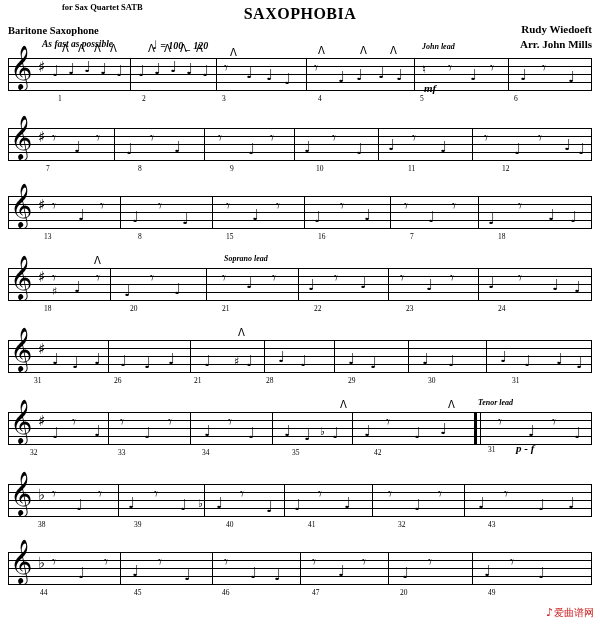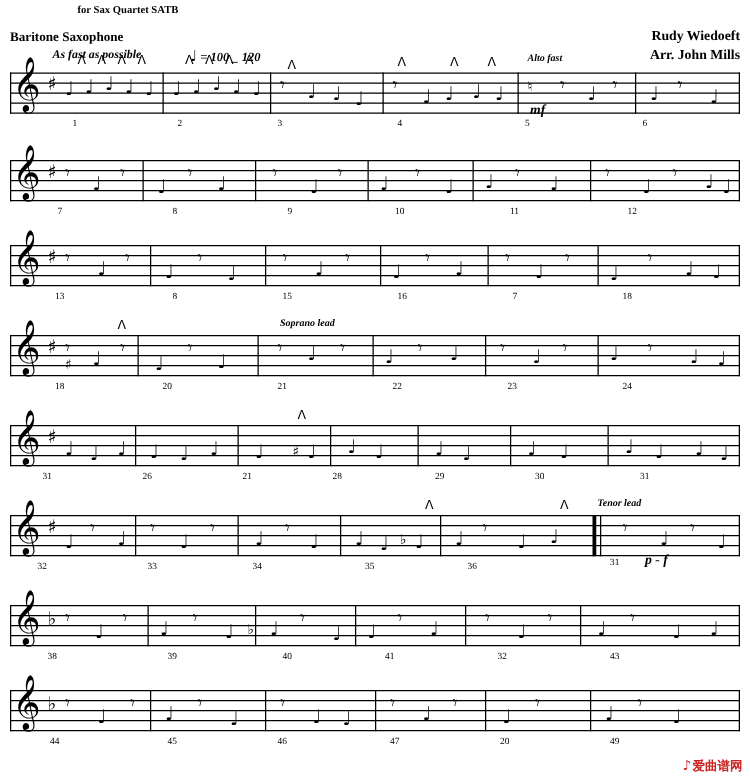--- a/index.html
+++ b/index.html
@@ -174,34 +174,34 @@
   }
   
   .watermark {
     position: absolute;
     right: 6px;
     bottom: 5px;
     font-size: 10px;
     color: #cc2222;
     font-family: "Liberation Sans", sans-serif;
     white-space: nowrap;
-    font-weight: bold;
   }
   .watermark .wm-note {
     font-family: "DejaVu Sans", sans-serif;
     font-size: 11px;
     margin-right: 1px;
   }
 </style>
 </head>
 <body>
 
 <div class="sheet">
 
   <div class="hdr-sub">for Sax Quartet SATB</div>
+  <div class="hdr-title">SAXOPHOBIA</div>
   <div class="hdr-instrument">Baritone Saxophone</div>
   <div class="hdr-tempo-text">As fast as possible</div>
   <div class="hdr-tempo-mark"><span class="tempo-note">♩</span> <span>= 100 _ 120</span></div>
   <div class="hdr-composer">Rudy Wiedoeft</div>
   <div class="hdr-arranger">Arr. John Mills</div>
 
   <div class="system" style="top:58px;">
     <div class="staff-lines">
         <i></i>
         <i></i>
@@ -226,21 +226,21 @@
     <div class="accent" style="left:102px; top:-14px;">Λ</div>
     <div class="accent" style="left:140px; top:-14px;">Λ</div>
     <div class="accent" style="left:156px; top:-14px;">Λ</div>
     <div class="accent" style="left:172px; top:-14px;">Λ</div>
     <div class="accent" style="left:188px; top:-14px;">Λ</div>
     <div class="accent" style="left:222px; top:-10px;">Λ</div>
     <div class="accent" style="left:310px; top:-12px;">Λ</div>
     <div class="accent" style="left:352px; top:-12px;">Λ</div>
     <div class="accent" style="left:382px; top:-12px;">Λ</div>
 
-    <div class="cue" style="left:414px; top:-16px;">Alto fast</div>
+    <div class="cue" style="left:414px; top:-16px;">John lead</div>
     <div class="dyn" style="left:416px; top:24px;">mf</div>
     <div class="acc" style="left:414px; top:6px;">♮</div>
 
     <div class="n" style="left:44px; top:6px;">♩</div>
     <div class="n" style="left:60px; top:4px;">♩</div>
     <div class="n" style="left:76px; top:2px;">♩</div>
     <div class="n" style="left:92px; top:4px;">♩</div>
     <div class="n" style="left:108px; top:6px;">♩</div>
     <div class="n" style="left:130px; top:6px;">♩</div>
     <div class="n" style="left:146px; top:4px;">♩</div>
@@ -512,21 +512,21 @@
     <div class="n" style="left:432px; top:10px;">♩</div>
     <div class="rest" style="left:490px; top:3px;">𝄾</div>
     <div class="n" style="left:520px; top:12px;">♩</div>
     <div class="rest" style="left:544px; top:3px;">𝄾</div>
     <div class="n" style="left:566px; top:14px;">♩</div>
 
     <div class="measure-num" style="left:22px; top:36px;">32</div>
     <div class="measure-num" style="left:110px; top:36px;">33</div>
     <div class="measure-num" style="left:194px; top:36px;">34</div>
     <div class="measure-num" style="left:284px; top:36px;">35</div>
-    <div class="measure-num" style="left:366px; top:36px;">36</div>
+    <div class="measure-num" style="left:366px; top:36px;">42</div>
     <div class="measure-num" style="left:480px; top:33px;">31</div>
   </div>
 
   <div class="system" style="top:484px;">
     <div class="staff-lines">
         <i></i>
         <i></i>
         <i></i>
         <i></i>
         <i></i>

